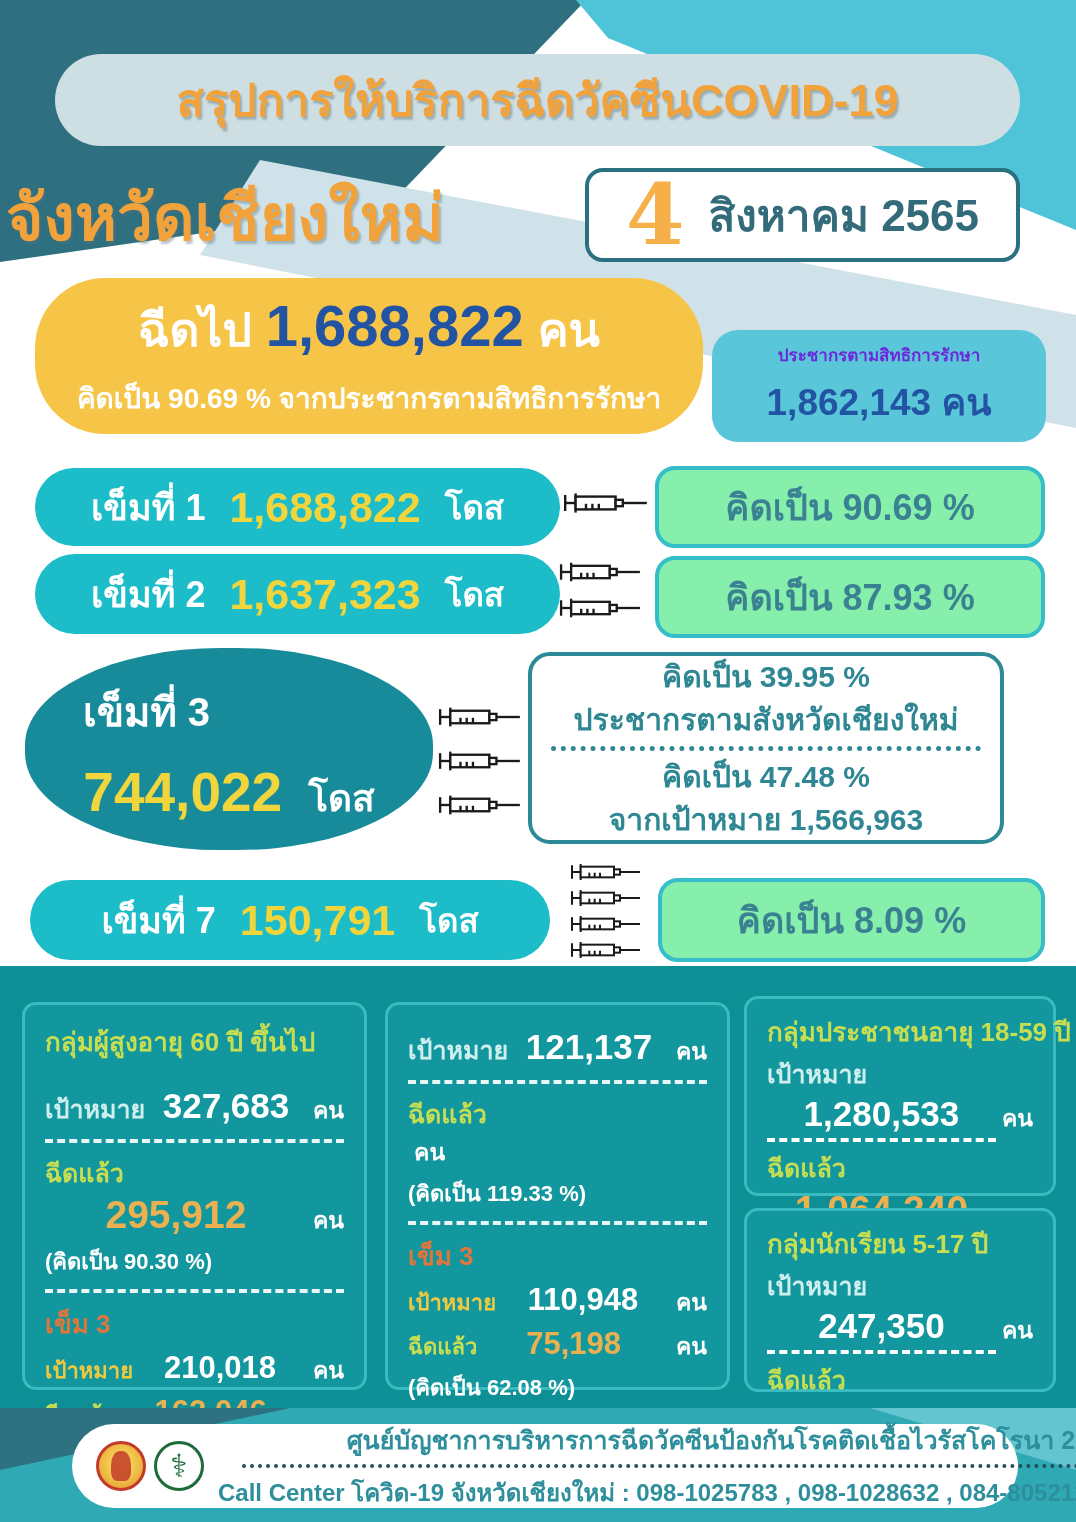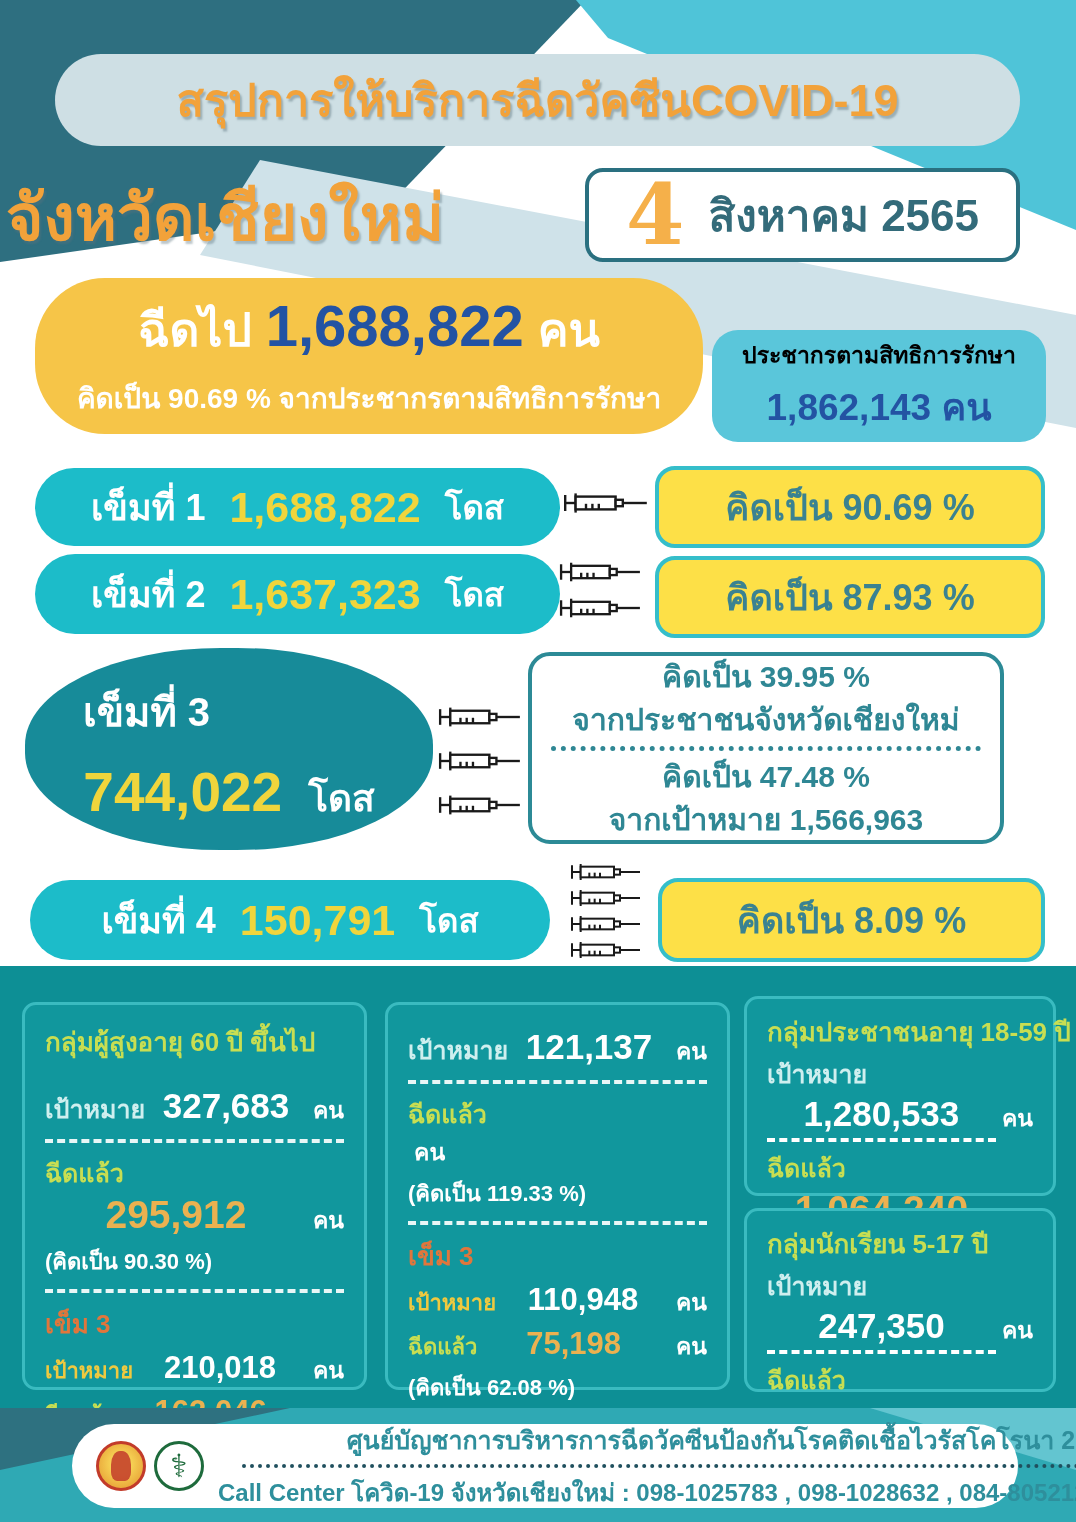--- a/index.html
+++ b/index.html
@@ -33,33 +33,33 @@
   .summary-box{left:35px;top:278px;width:668px;height:156px;background:#F6C548;
     border-radius:70px;display:flex;flex-direction:column;justify-content:center;
     padding:0 40px;box-sizing:border-box;}
   .sum-line1{display:flex;align-items:baseline;gap:14px;justify-content:center;}
   .sum-prefix,.sum-unit{font-size:46px;font-weight:bold;color:#ffffff;}
   .sum-num{font-size:58px;font-weight:bold;color:#2353A3;}
   .sum-line2{margin-top:10px;font-size:28px;font-weight:bold;color:#ffffff;text-align:center;white-space:nowrap;}
   .pop-box{left:712px;top:330px;width:334px;height:112px;background:#5AC6DA;
     border-radius:26px;display:flex;flex-direction:column;align-items:center;
     justify-content:center;gap:4px;}
-  .pop-label{font-size:23px;font-weight:bold;color:#000000;white-space:nowrap;}
+  .pop-label{font-size:17px;font-weight:bold;color:#6d28d9;white-space:nowrap;}
   .pop-value{font-size:37px;font-weight:bold;color:#2353A3;white-space:nowrap;}
   
   .pill{background:#1CBCC9;border-radius:42px;display:flex;align-items:baseline;
     justify-content:center;gap:24px;}
   .pill .d-label{font-size:36px;color:#ffffff;font-weight:bold;}
   .pill .d-value{font-size:43px;color:#F0D53C;font-weight:bold;}
   .pill .d-unit{font-size:33px;color:#ffffff;font-weight:bold;}
   .row1-pill{left:35px;top:468px;width:525px;height:78px;}
   .row2-pill{left:35px;top:554px;width:525px;height:80px;}
   .row4-pill{left:30px;top:880px;width:520px;height:80px;}
   .pill{align-items:center;}
-  .outline-box{background:#fde047;border:4px solid #35BECA;border-radius:20px;
+  .outline-box{background:#86efac;border:4px solid #35BECA;border-radius:20px;
     display:flex;align-items:center;justify-content:center;box-sizing:border-box;
     color:#3A8291;font-size:36px;font-weight:bold;}
   .row1-box{left:655px;top:466px;width:390px;height:82px;}
   .row2-box{left:655px;top:556px;width:390px;height:82px;}
   .row4-box{left:658px;top:878px;width:387px;height:84px;}
   .blob3{left:25px;top:648px;width:408px;height:202px;background:#178B99;
     border-radius:48%;}
   .blob3 .d-label{position:absolute;left:58px;top:32px;font-size:40px;color:#ffffff;font-weight:bold;}
   .blob3 .d-valwrap{position:absolute;left:0;right:0;top:112px;display:flex;
     justify-content:center;align-items:baseline;gap:26px;}
@@ -209,28 +209,28 @@
       </svg>
     <svg class="syr" width="86" height="30" viewBox="0 0 110 36">
         <use href="#syringe"></use>
       </svg>
     <svg class="syr" width="86" height="30" viewBox="0 0 110 36">
         <use href="#syringe"></use>
       </svg>
   </div>
   <div class="abs box3">
     <div>คิดเป็น  39.95 %</div>
-    <div>จากประชาชนจังหวัดเชียงใหม่</div>
+    <div>ประชากรตามสังหวัดเชียงใหม่</div>
     <div class="dotted"></div>
     <div>คิดเป็น  47.48 %</div>
     <div>จากเป้าหมาย 1,566,963</div>
   </div>
 
   <div class="abs pill row4-pill">
-    <span class="d-label">เข็มที่ 4</span>
+    <span class="d-label">เข็มที่ 7</span>
     <span class="d-value">150,791</span>
     <span class="d-unit">โดส</span>
   </div>
   <div class="abs syr-col" style="left:566px;top:860px;gap:2px;">
     <svg class="syr" width="80" height="24" viewBox="0 0 110 36">
         <use href="#syringe"></use>
       </svg>
     <svg class="syr" width="80" height="24" viewBox="0 0 110 36">
         <use href="#syringe"></use>
       </svg>

